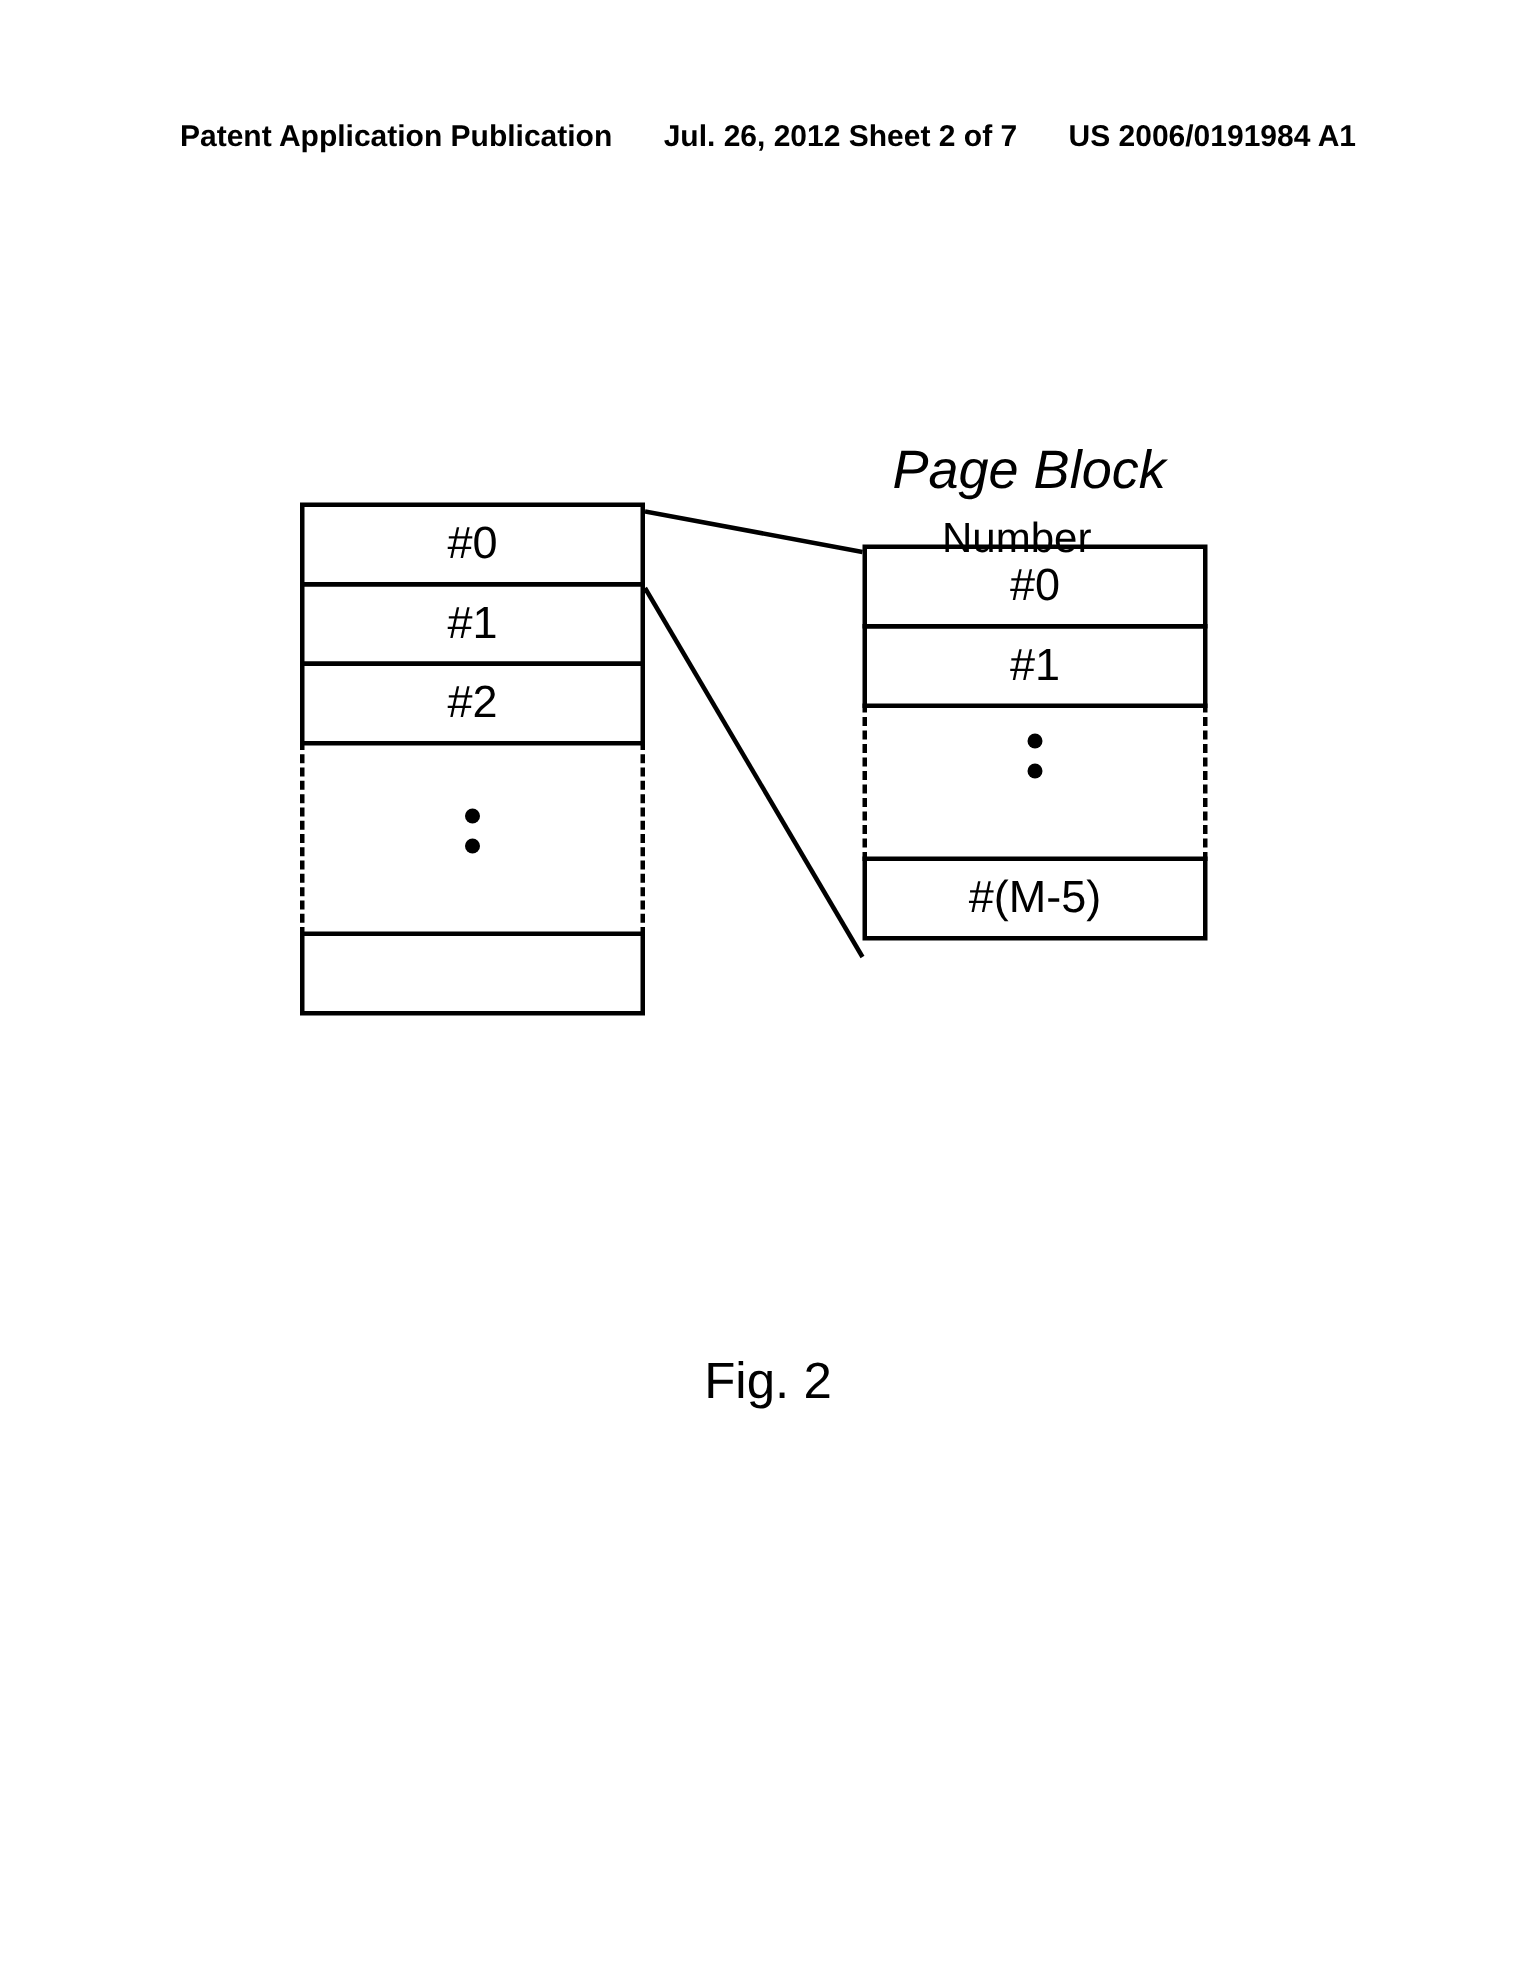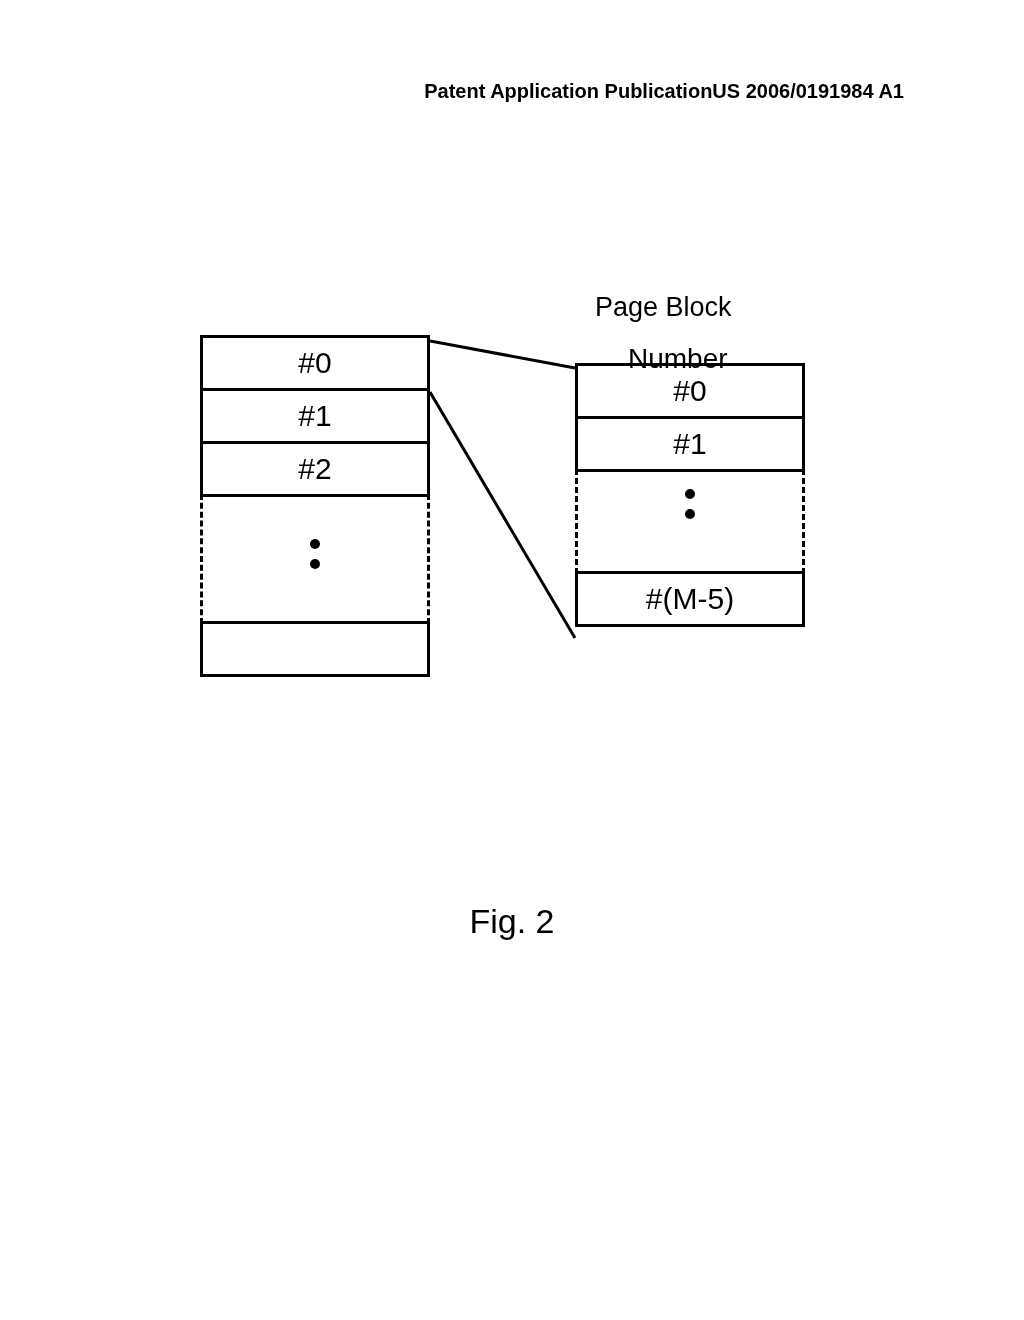--- a/index.html
+++ b/index.html
@@ -9,21 +9,21 @@
       background: #ffffff;
       font-family: Arial, sans-serif;
       position: relative;
     }
     .header {
       position: absolute;
       top: 80px;
       left: 120px;
       right: 120px;
       display: flex;
-      justify-content: flex-end;
+      justify-content: space-between;
       align-items: baseline;
       font-size: 20px;
       font-weight: bold;
     }
     .header-left { }
     .header-center { }
     .header-right { }
     
     .diagram-container {
       position: absolute;
@@ -38,22 +38,23 @@
       top: -5px;
       left: 35px;
       font-size: 28px;
       font-weight: normal;
     }
     
     .right-label-line1 {
       position: absolute;
       top: -8px;
       left: 400px;
-      font-size: 27px;
+      font-size: 36px;
       font-weight: normal;
+      font-style: italic;
     }
     .right-label-line2 {
       position: absolute;
       top: 43px;
       left: 433px;
       font-size: 28px;
       font-weight: normal;
     }
     
     .left-table {
@@ -137,20 +138,21 @@
       transform: translateX(-50%);
       font-size: 34px;
       font-weight: normal;
     }
   </style>
 </head>
 <body>
 
 <div class="header">
   <span class="header-left">Patent Application Publication</span>
+  <span class="header-center">Jul. 26, 2012  Sheet 2 of 7</span>
   <span class="header-right">US 2006/0191984 A1</span>
 </div>
 
 <div class="diagram-container">
 
   <div class="right-label-line1">Page Block</div>
   <div class="right-label-line2">Number</div>
 
   <div class="left-table">
     <div class="cell">#0</div>

